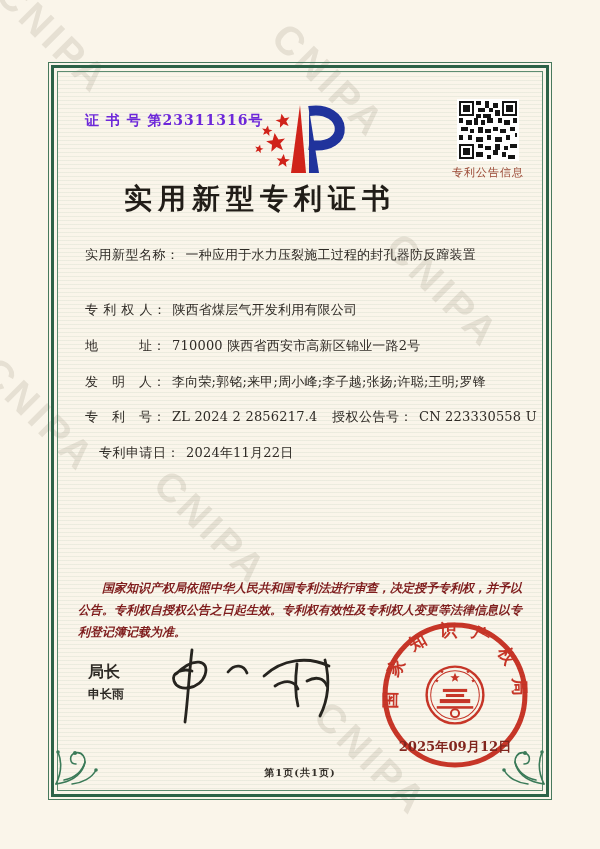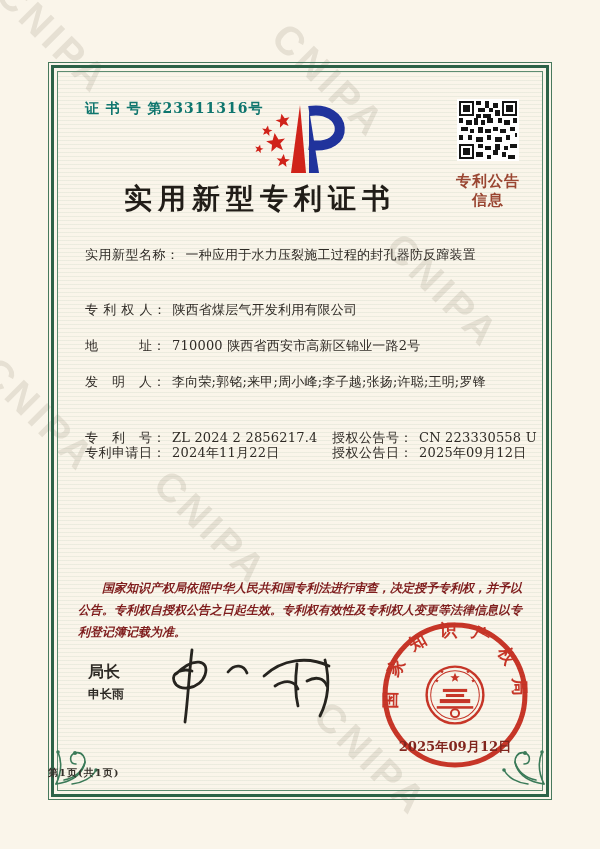--- a/index.html
+++ b/index.html
@@ -31,59 +31,59 @@
     width:100%;height:100%;box-sizing:border-box;
     border:1px solid #5d8c71;
     background:
       repeating-linear-gradient(180deg,
         rgba(108,152,122,0.10) 0px, rgba(108,152,122,0.10) 1px,
         rgba(0,0,0,0) 1px, rgba(0,0,0,0) 4px);
   }
   .ornament{position:absolute;z-index:3;}
   
   .cert-no{
-    position:absolute;left:85px;top:100px;z-index:4;
-    font-size:14px;font-weight:600;letter-spacing:1px;color:#0f766e;
+    position:absolute;left:85px;top:112px;z-index:4;
+    font-size:14px;font-weight:600;letter-spacing:1px;color:#6d28d9;
   }
   .logo{position:absolute;left:243px;top:101px;z-index:4;}
   .qr-wrap{position:absolute;left:452px;top:99px;width:72px;z-index:4;text-align:center;}
   .qr{background:#ffffff;display:block;margin:0 auto;}
   .qr-label{
-    margin-top:11px;font-size:15px;font-weight:bold;letter-spacing:1px;color:#9a4632;
+    margin-top:4px;font-size:11px;font-weight:normal;letter-spacing:1px;color:#9a4632;
   }
   .doc-title{
     position:absolute;left:48px;top:180px;width:424px;z-index:4;
     text-align:center;font-size:28px;font-weight:bold;letter-spacing:6px;color:#211d18;
   }
   
   .row{
     position:absolute;left:85px;right:58px;z-index:4;
     font-size:13px;font-weight:400;line-height:17px;white-space:nowrap;
   }
   .row .lbl{letter-spacing:0.5px;}
   .row .val{margin-left:6px;letter-spacing:0.2px;}
   .row .col2{position:absolute;left:247px;top:0;}
   .r1{top:246px;} .r2{top:301px;} .r3{top:337px;} .r4{top:373px;}
-  .r5{top:408px;margin-top:21px;} .r6{top:444px;} .r7{top:480px;} .r8{top:515px;}
+  .r5{top:408px;} .r6{top:444px;margin-left:14px;} .r7{top:480px;} .r8{top:515px;}
   
   .legal{
     position:absolute;left:78px;top:577px;width:444px;z-index:4;
     font-size:12px;font-weight:600;font-style:italic;
     line-height:22px;text-indent:2em;text-align:justify;color:#7f1d1d;
   }
   
   .sign-title{position:absolute;left:88px;top:662px;font-size:16px;font-weight:bold;z-index:4;}
   .sign-name{position:absolute;left:88px;top:686px;font-size:12px;font-weight:bold;z-index:4;}
   .signature{position:absolute;left:148px;top:644px;z-index:4;}
   
   .seal{position:absolute;left:380px;top:620px;z-index:5;opacity:0.93;mix-blend-mode:multiply;}
   
   .footer{
     position:absolute;left:48px;top:766px;width:504px;z-index:4;
-    text-align:left;font-size:10px;font-weight:600;color:#35302a;letter-spacing:1px;
+    text-align:center;font-size:10px;font-weight:600;color:#35302a;letter-spacing:1px;
   }
 </style>
 </head>
 <body>
 
 <div class="page">
 
   <span class="wm" style="left:-18px;top:14px;">CNIPA</span>
   <span class="wm" style="left:258px;top:58px;">CNIPA</span>
   <span class="wm" style="left:372px;top:268px;">CNIPA</span>
@@ -217,21 +217,20 @@
   </div>
   <div class="row r4">
     <span class="lbl">发　明　人：</span><span class="val">李向荣;郭铭;来甲;周小峰;李子越;张扬;许聪;王明;罗锋</span>
   </div>
   <div class="row r5">
     <span class="lbl">专　利　号：</span><span class="val">ZL 2024 2 2856217.4</span>
     <span class="col2"><span class="lbl">授权公告号：</span><span class="val">CN 223330558 U</span></span>
   </div>
   <div class="row r6">
     <span class="lbl">专利申请日：</span><span class="val">2024年11月22日</span>
-    <span class="col2"><span class="lbl">授权公告日：</span><span class="val">2025年09月12日</span></span>
   </div>
 
   <div class="legal">国家知识产权局依照中华人民共和国专利法进行审查，决定授予专利权，并予以公告。专利权自授权公告之日起生效。专利权有效性及专利权人变更等法律信息以专利登记簿记载为准。</div>
 
   <div class="sign-title">局长</div>
   <div class="sign-name">申长雨</div>
   <svg class="signature" width="195" height="82" viewBox="0 0 195 82">
     <g fill="none" stroke="#26241f" stroke-width="2.8" stroke-linecap="round">
       <path d="M28,30 C46,12 62,16 57,31 C52,45 30,49 26,37 C23,29 34,24 44,27"></path>
       <path d="M44,6 C41,30 40,55 37,78"></path>

